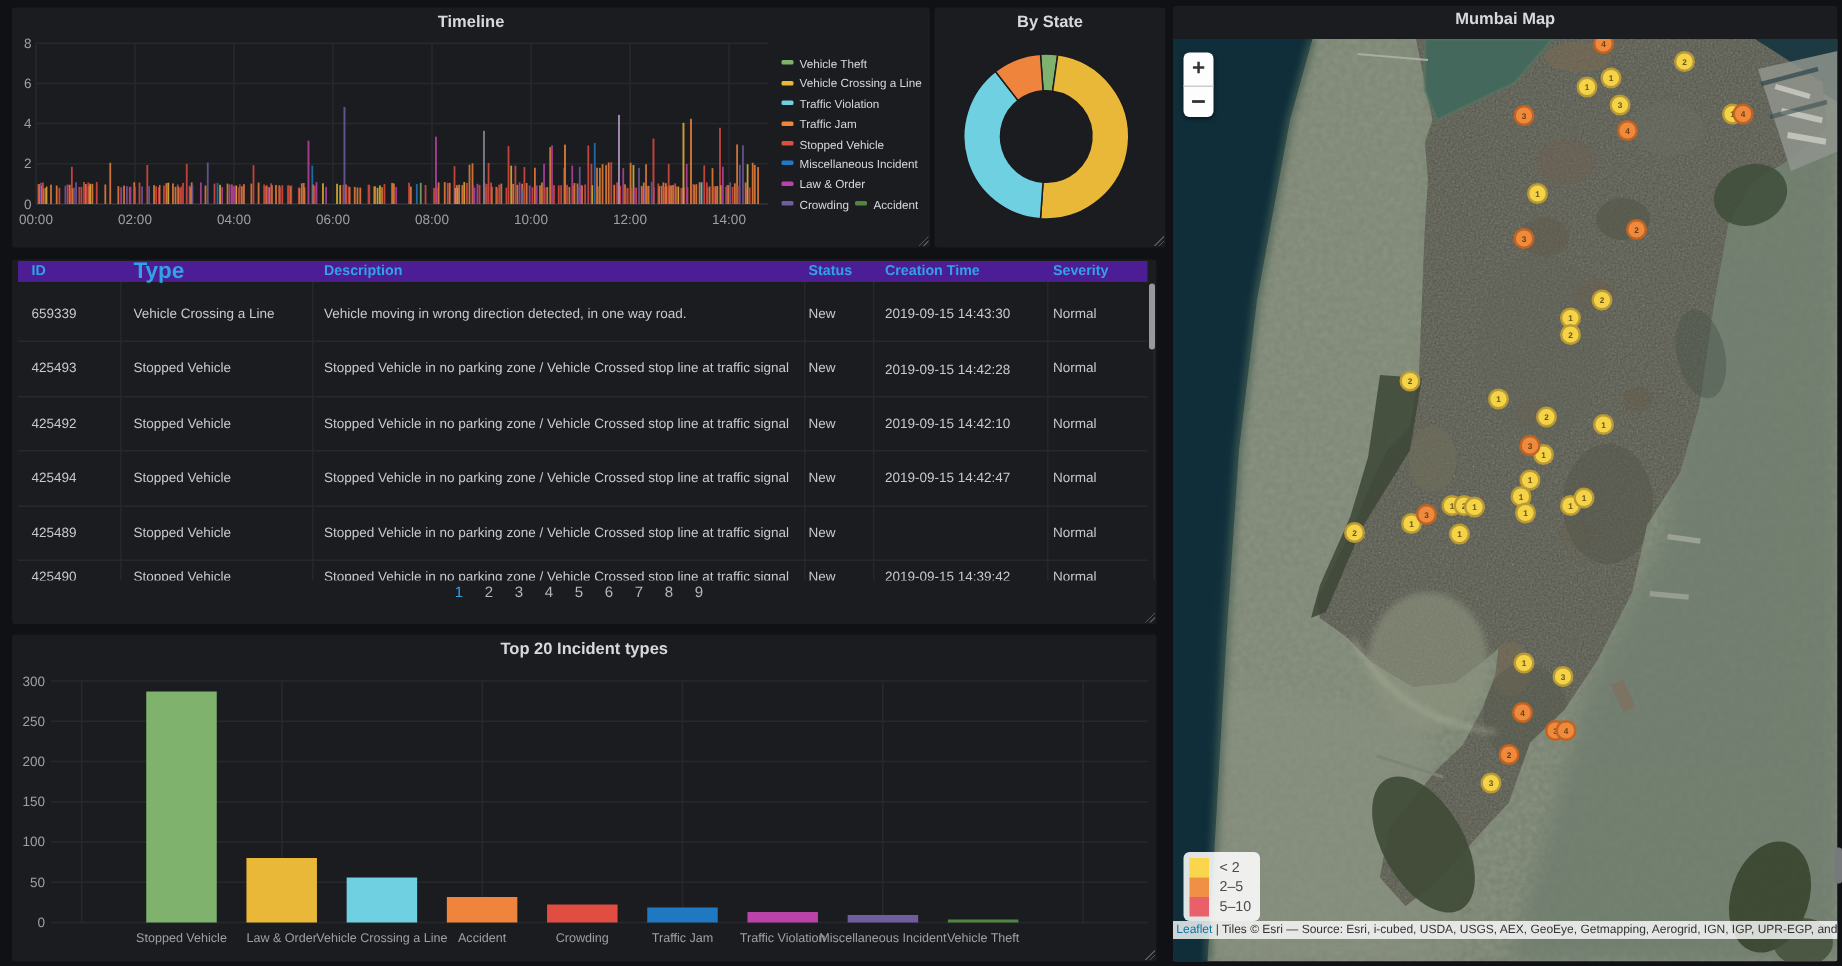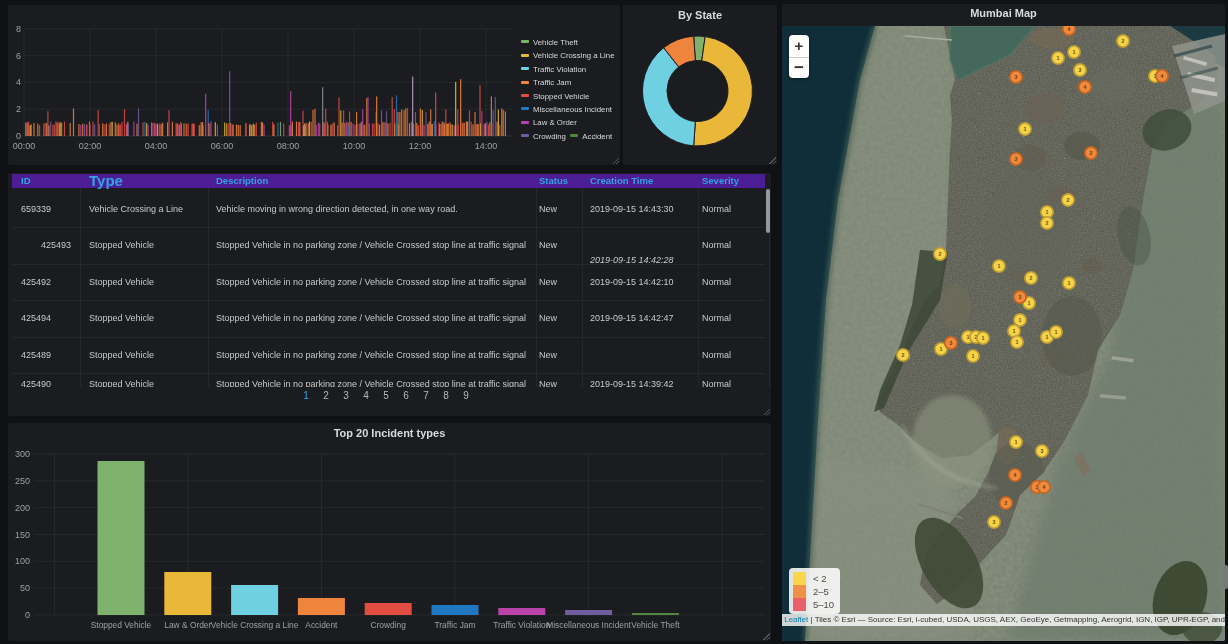--- a/index.html
+++ b/index.html
@@ -12,20 +12,21 @@
   .grid{stroke:#27282c;stroke-width:1;}
   .legrow{white-space:nowrap;height:13.4px;line-height:13.4px;color:#d8d9da;font-size:7.8px;}
   .dash{display:inline-block;width:8px;height:3px;border-radius:1px;vertical-align:middle;margin-right:4px;position:relative;top:-1px;}
   .rsz{position:absolute;right:1px;bottom:1px;width:7px;height:7px;
        background:linear-gradient(135deg,transparent 50%,#55565a 50%,#55565a 58%,transparent 58%,transparent 72%,#55565a 72%,#55565a 80%,transparent 80%);}
 </style>
 </head>
 <body>
 
 <div class="panel" id="p-timeline" style="left:8px;top:5px;width:612px;height:160px;overflow:hidden;">
+  <div class="ptitle">Timeline</div>
   <svg width="610" height="160" style="position:absolute;left:0;top:0">
 
     <g class="grid">
       <line x1="16" y1="23.8" x2="504" y2="23.8"></line>
       <line x1="16" y1="50.6" x2="504" y2="50.6"></line>
       <line x1="16" y1="77.4" x2="504" y2="77.4"></line>
       <line x1="16" y1="104.2" x2="504" y2="104.2"></line>
       <line x1="16" y1="131" x2="504" y2="131" stroke="#33343a"></line>
       <line x1="16" y1="23.8" x2="16" y2="131"></line>
       <line x1="82" y1="23.8" x2="82" y2="131"></line>
@@ -392,25 +393,25 @@
 <div style="position:absolute;left:4px;top:15px;right:6px;height:199px;overflow:hidden;">
 <div style="position:absolute;left:0;top:3.0px;width:100%;height:36.4px;border-bottom:1px solid #27282d;">
 <span style="position:absolute;left:9px;top:0;width:62px;height:36.4px;line-height:36.4px;color:#c8c9ca;font-size:9px;white-space:nowrap;overflow:hidden;">659339</span>
 <span style="position:absolute;left:77px;top:0;width:119px;height:36.4px;line-height:36.4px;color:#c8c9ca;font-size:9px;white-space:nowrap;overflow:hidden;">Vehicle Crossing a Line</span>
 <span style="position:absolute;left:204px;top:0;width:322px;height:36.4px;line-height:36.4px;color:#c8c9ca;font-size:9px;white-space:nowrap;overflow:hidden;">Vehicle moving in wrong direction detected, in one way road.</span>
 <span style="position:absolute;left:527px;top:0;width:46px;height:36.4px;line-height:36.4px;color:#c8c9ca;font-size:9px;white-space:nowrap;overflow:hidden;">New</span>
 <span style="position:absolute;left:578px;top:0;width:110px;height:36.4px;line-height:36.4px;color:#c8c9ca;font-size:9px;white-space:nowrap;overflow:hidden;">2019-09-15 14:43:30</span>
 <span style="position:absolute;left:690px;top:0;width:70px;height:36.4px;line-height:36.4px;color:#c8c9ca;font-size:9px;white-space:nowrap;overflow:hidden;">Normal</span>
 </div>
 <div style="position:absolute;left:0;top:39.4px;width:100%;height:36.4px;border-bottom:1px solid #27282d;">
-<span style="position:absolute;left:9px;top:0;width:62px;height:36.4px;line-height:36.4px;color:#c8c9ca;font-size:9px;white-space:nowrap;overflow:hidden;margin-left:20px;">425493</span>
+<span style="position:absolute;left:9px;top:0;width:62px;height:36.4px;line-height:36.4px;color:#c8c9ca;font-size:9px;white-space:nowrap;overflow:hidden;">425493</span>
 <span style="position:absolute;left:77px;top:0;width:119px;height:36.4px;line-height:36.4px;color:#c8c9ca;font-size:9px;white-space:nowrap;overflow:hidden;">Stopped Vehicle</span>
 <span style="position:absolute;left:204px;top:0;width:322px;height:36.4px;line-height:36.4px;color:#c8c9ca;font-size:9px;white-space:nowrap;overflow:hidden;">Stopped Vehicle in no parking zone / Vehicle Crossed stop line at traffic signal</span>
 <span style="position:absolute;left:527px;top:0;width:46px;height:36.4px;line-height:36.4px;color:#c8c9ca;font-size:9px;white-space:nowrap;overflow:hidden;">New</span>
-<span style="position:absolute;left:578px;top:15px;width:110px;height:36.4px;line-height:36.4px;color:#c8c9ca;font-size:9px;white-space:nowrap;overflow:hidden;font-style:italic;">2019-09-15 14:42:28</span>
+<span style="position:absolute;left:578px;top:1px;width:110px;height:36.4px;line-height:36.4px;color:#c8c9ca;font-size:9px;white-space:nowrap;overflow:hidden;">2019-09-15 14:42:28</span>
 <span style="position:absolute;left:690px;top:0;width:70px;height:36.4px;line-height:36.4px;color:#c8c9ca;font-size:9px;white-space:nowrap;overflow:hidden;">Normal</span>
 </div>
 <div style="position:absolute;left:0;top:75.8px;width:100%;height:36.4px;border-bottom:1px solid #27282d;">
 <span style="position:absolute;left:9px;top:0;width:62px;height:36.4px;line-height:36.4px;color:#c8c9ca;font-size:9px;white-space:nowrap;overflow:hidden;">425492</span>
 <span style="position:absolute;left:77px;top:0;width:119px;height:36.4px;line-height:36.4px;color:#c8c9ca;font-size:9px;white-space:nowrap;overflow:hidden;">Stopped Vehicle</span>
 <span style="position:absolute;left:204px;top:0;width:322px;height:36.4px;line-height:36.4px;color:#c8c9ca;font-size:9px;white-space:nowrap;overflow:hidden;">Stopped Vehicle in no parking zone / Vehicle Crossed stop line at traffic signal</span>
 <span style="position:absolute;left:527px;top:0;width:46px;height:36.4px;line-height:36.4px;color:#c8c9ca;font-size:9px;white-space:nowrap;overflow:hidden;">New</span>
 <span style="position:absolute;left:578px;top:0;width:110px;height:36.4px;line-height:36.4px;color:#c8c9ca;font-size:9px;white-space:nowrap;overflow:hidden;">2019-09-15 14:42:10</span>
 <span style="position:absolute;left:690px;top:0;width:70px;height:36.4px;line-height:36.4px;color:#c8c9ca;font-size:9px;white-space:nowrap;overflow:hidden;">Normal</span>
 </div>

